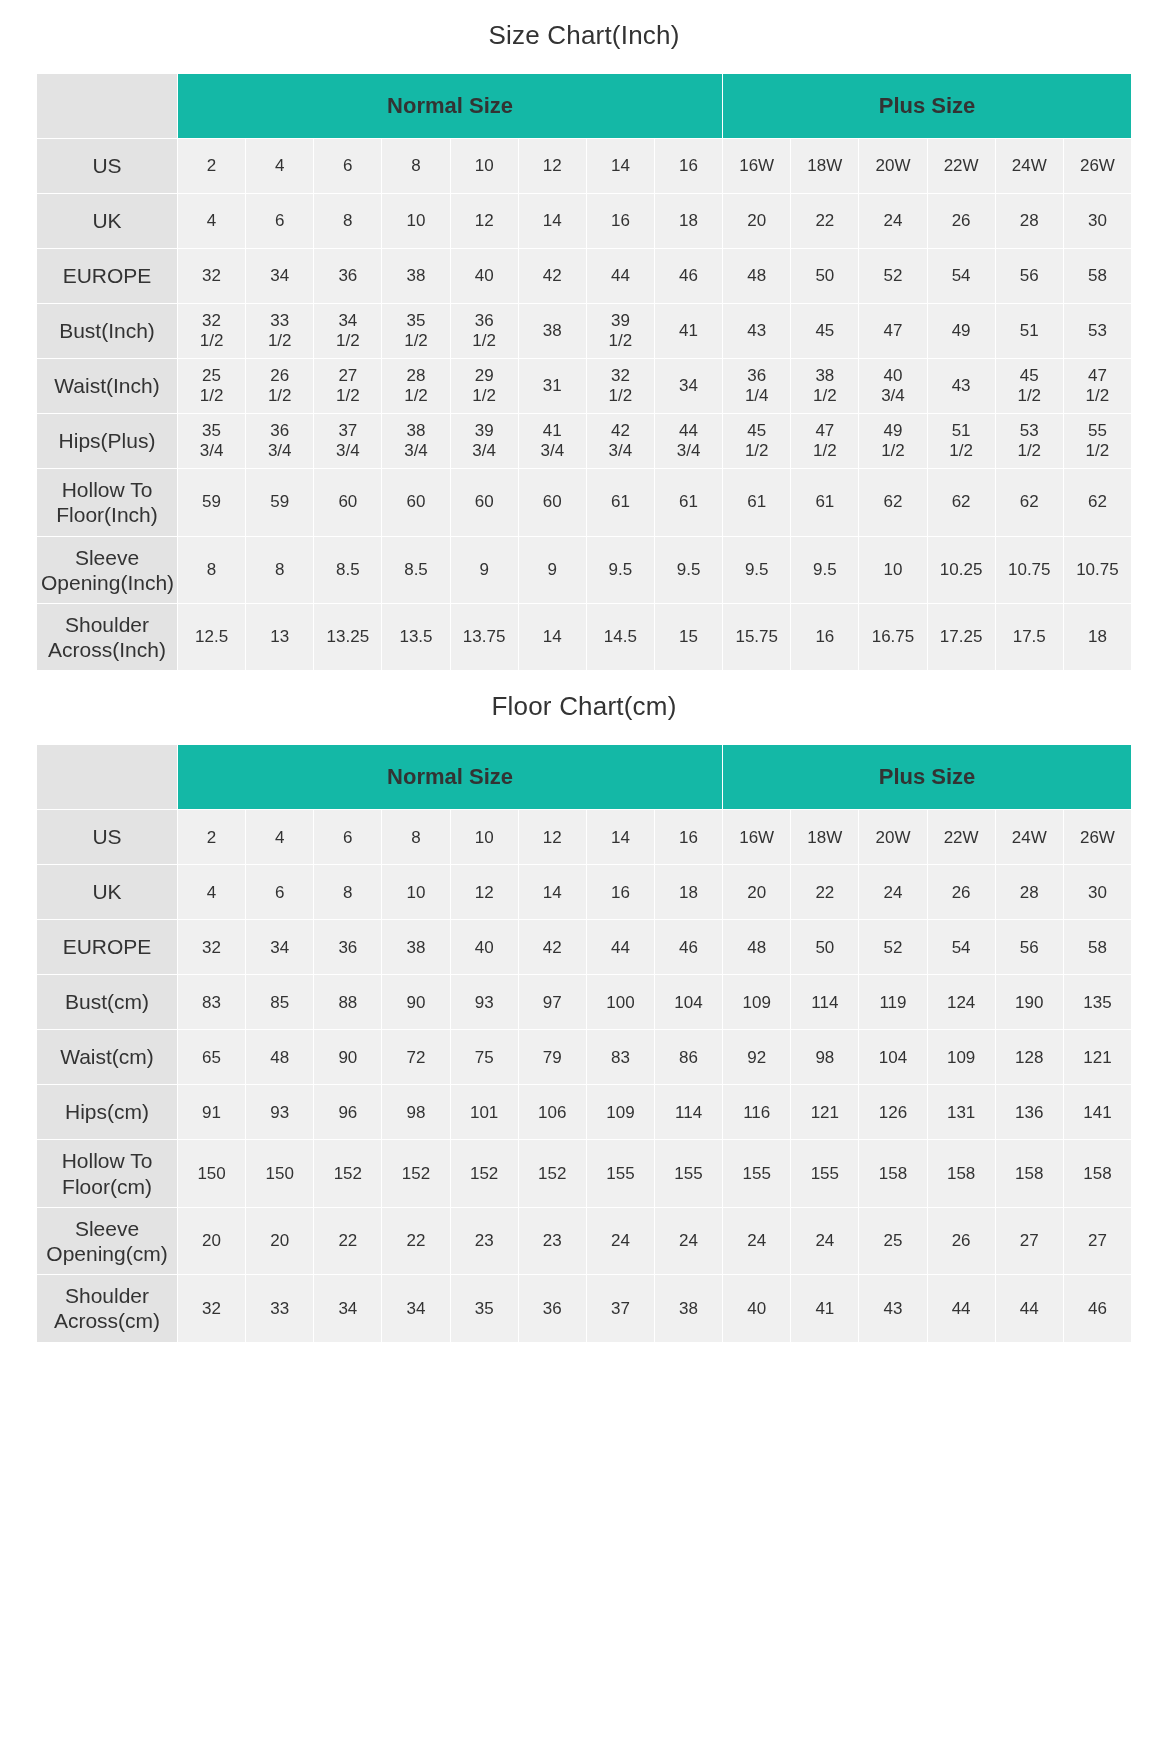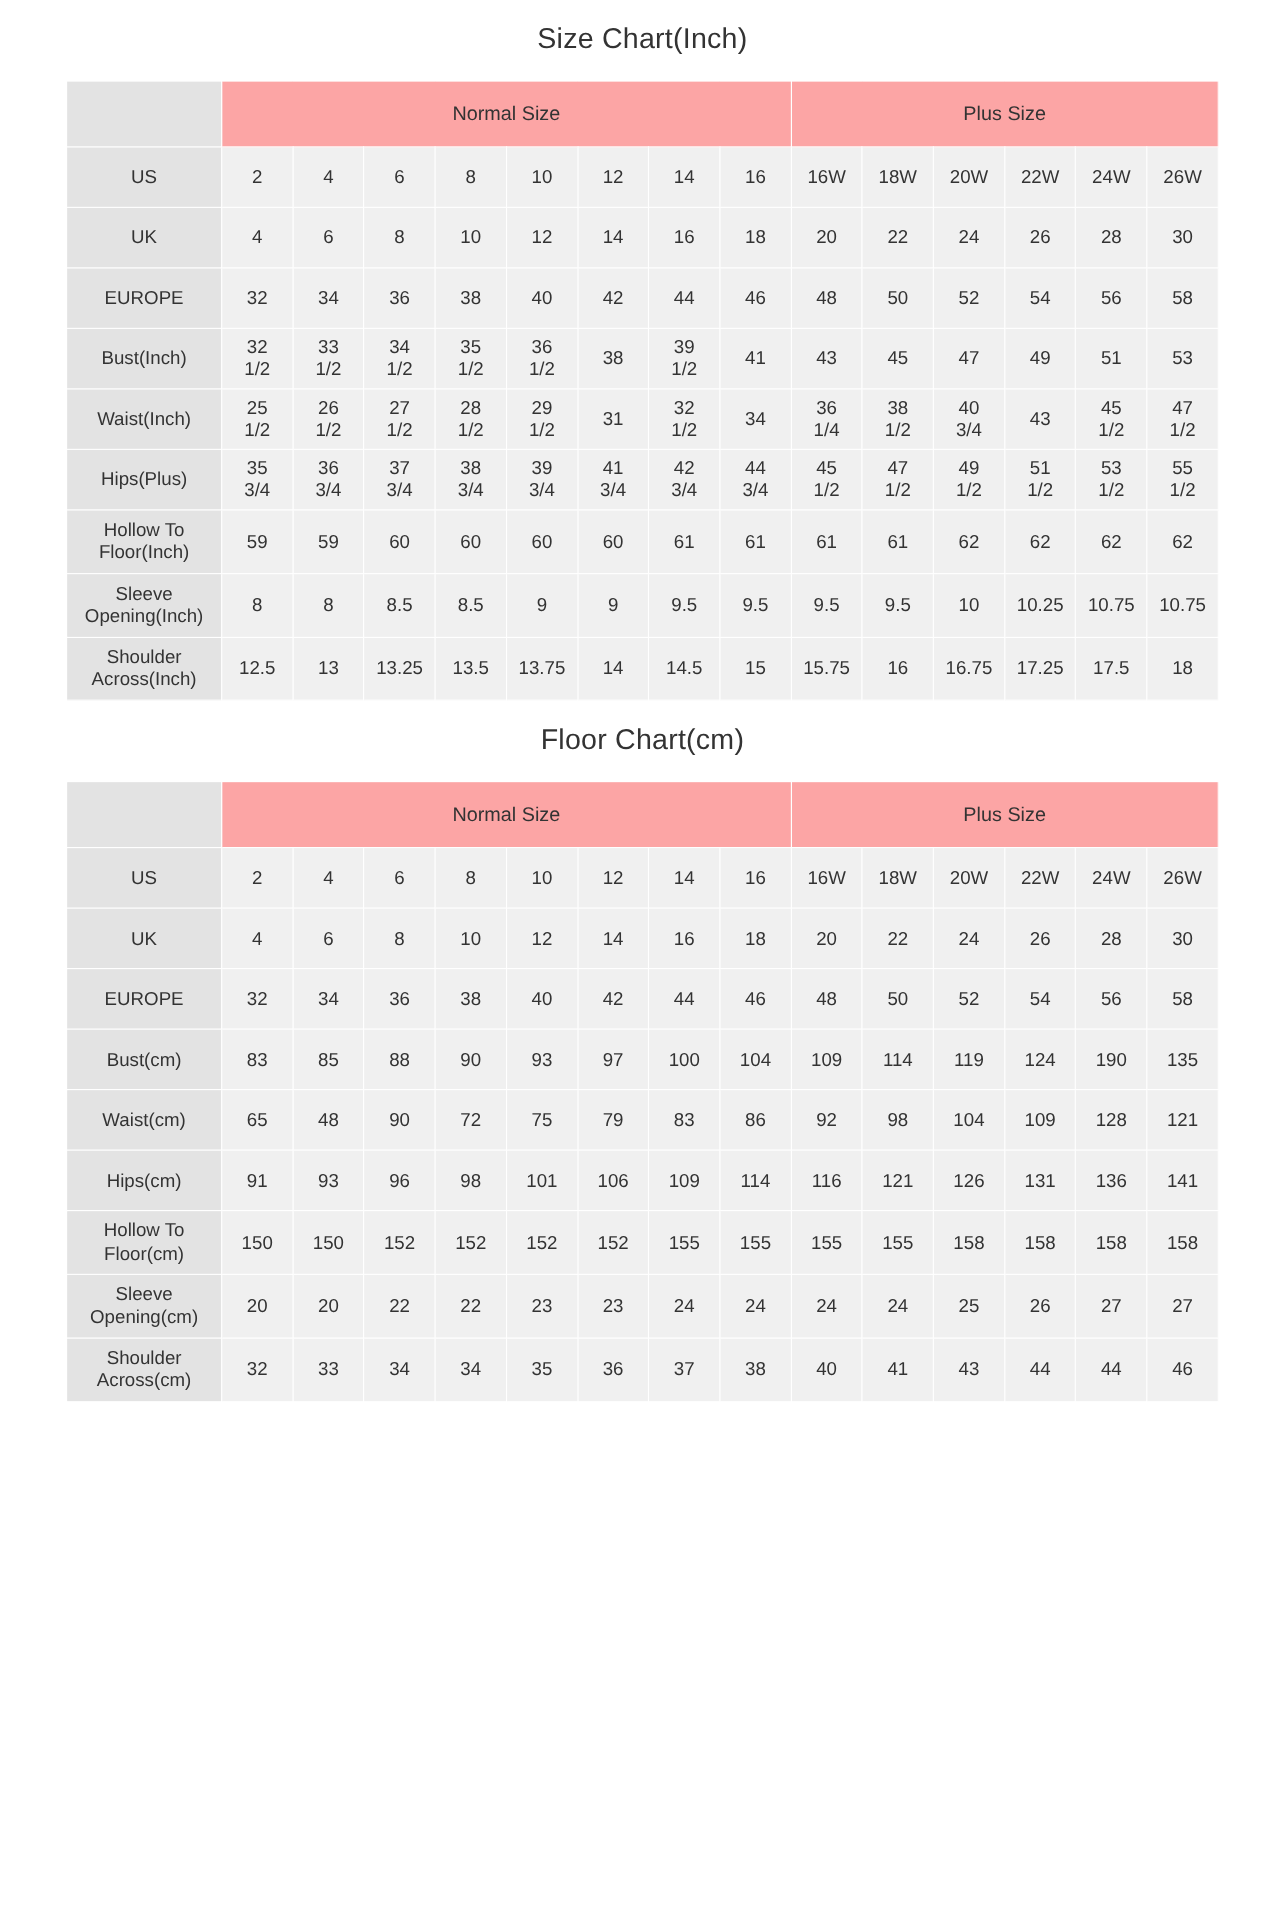--- a/index.html
+++ b/index.html
@@ -8,21 +8,21 @@
     background: #ffffff;
   }
   body {
     width: 1168px;
     font-family: "Liberation Sans", sans-serif;
     color: #333333;
   }
   .page {
     width: 1168px;
     box-sizing: border-box;
-    padding: 0 60px;
+    padding: 0 36px;
   }
   .chart-title {
     text-align: center;
     font-size: 26px;
     color: #333333;
     font-weight: normal;
     padding: 20px 0 22px 0;
     letter-spacing: 0.2px;
   }
   table.size-table {
@@ -36,27 +36,28 @@
     text-align: center;
     vertical-align: middle;
     padding: 6px 2px;
     line-height: 1.28;
     color: #333333;
   }
   
   table.size-table td.rowlabel {
     background: #e3e3e3;
     width: 132px;
-    font-size: 17px;
+    font-size: 21px;
     padding: 8px 4px;
   }
   table.size-table td.group-head {
-    background: #fca5a5;
-    font-size: 18px;
+    background: #14b8a6;
+    font-size: 22px;
     padding: 18px 4px;
+    font-weight: bold;
   }
   table.size-table td.corner {
     background: #e3e3e3;
   }
   table.size-table td.val {
     background: #f0f0f0;
     height: 42px;
   }
   .frac {
     display: block;

